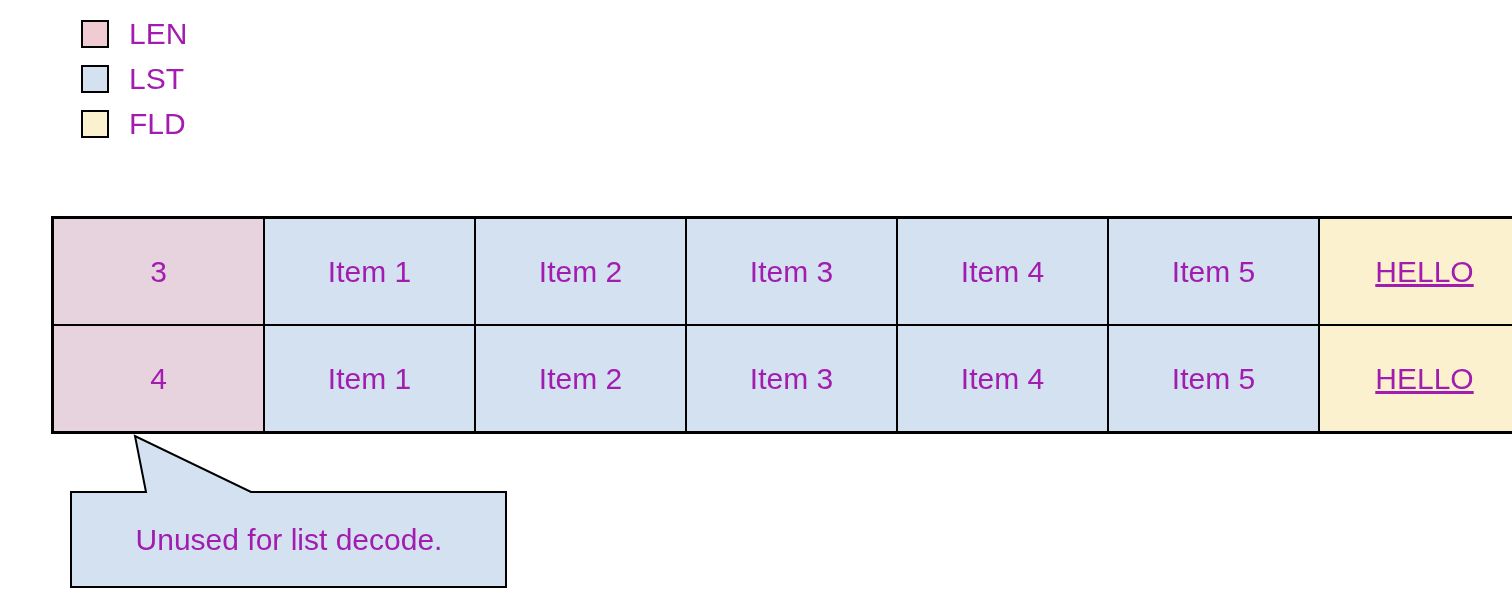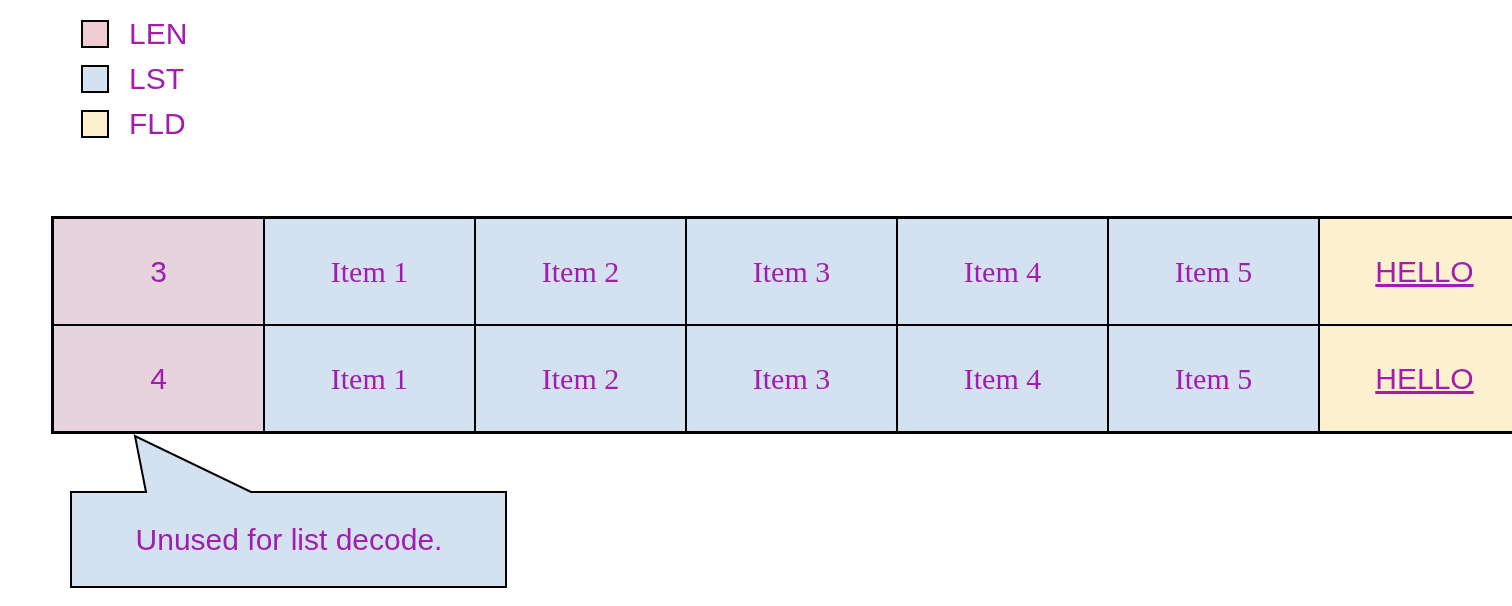--- a/index.html
+++ b/index.html
@@ -61,21 +61,21 @@
   }
   .cell {
     border: 1px solid #000000;
     box-sizing: border-box;
     display: flex;
     align-items: center;
     justify-content: center;
     font-size: 30px;
   }
   .cell-len { background: #e6d3de; }
-  .cell-lst { background: #d3e1f1; font-family: Liberation Serif, serif; }
+  .cell-lst { background: #d3e1f1; }
   .cell-fld { background: #fcf1ce; text-decoration: underline; }
 
   
   .callout-svg {
     position: absolute;
     left: 0;
     top: 0;
     pointer-events: none;
   }
   .callout-text {

